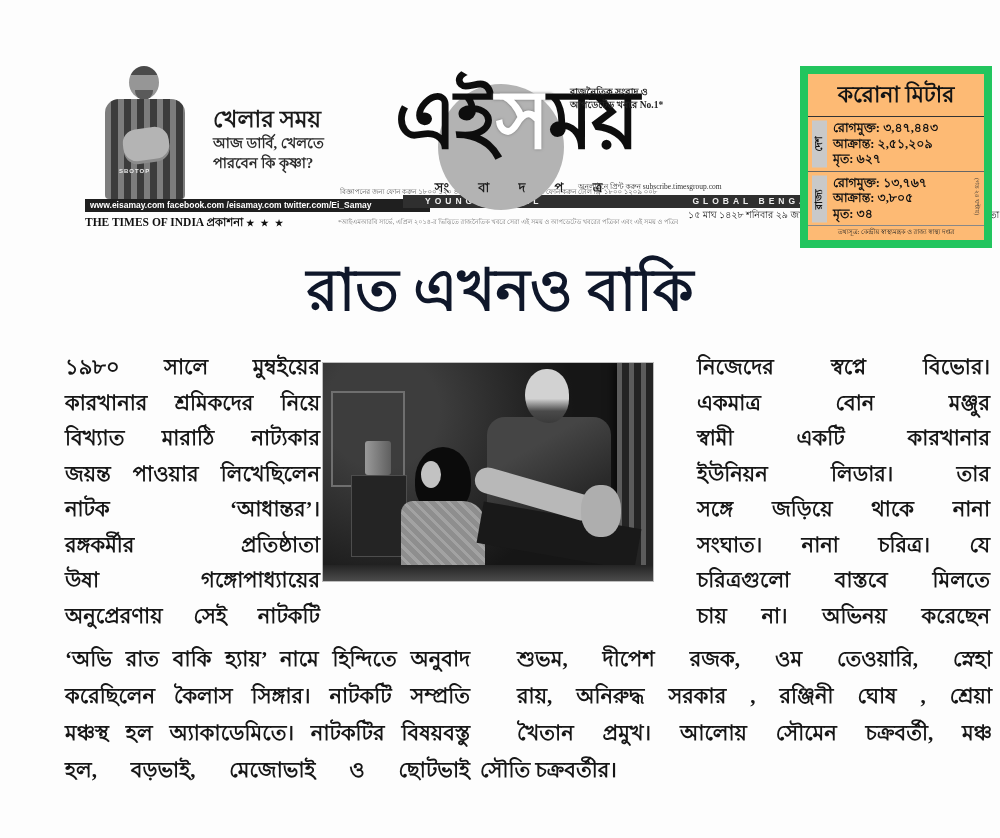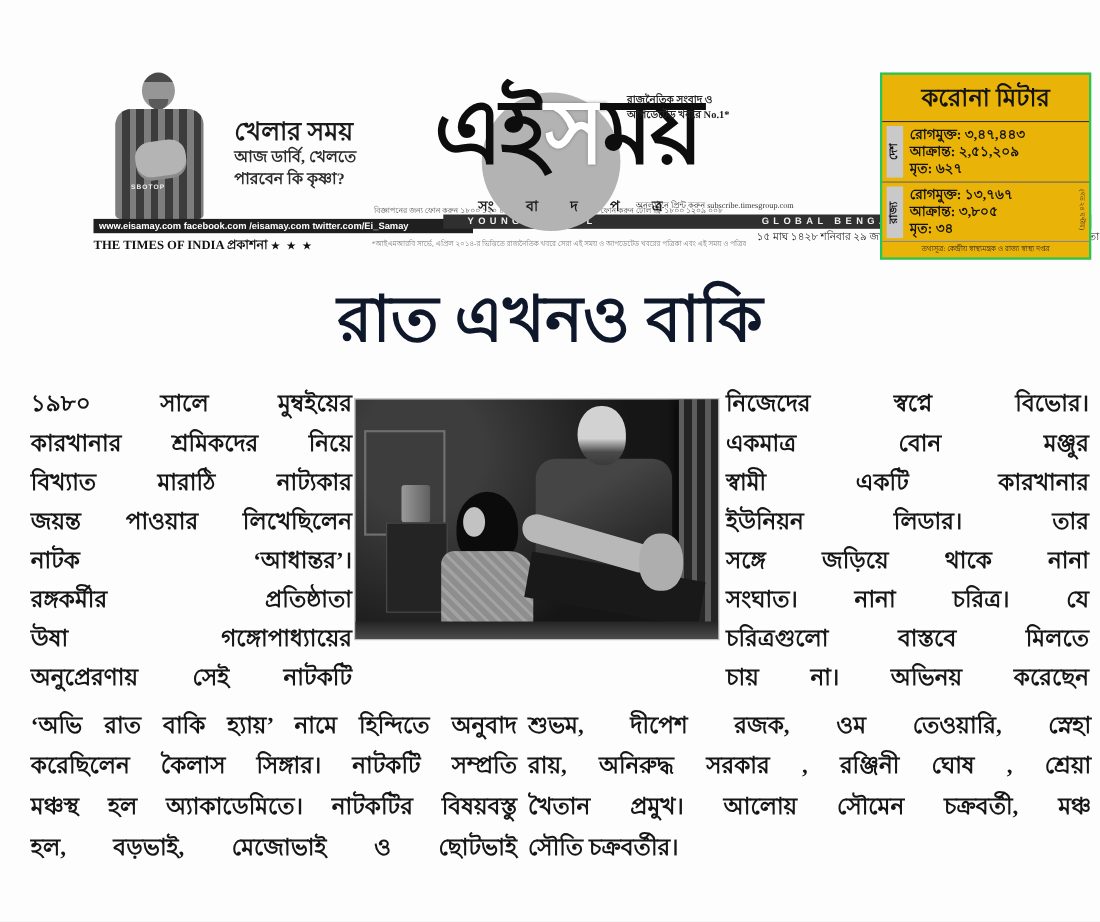--- a/index.html
+++ b/index.html
@@ -41,37 +41,37 @@
      letter-spacing:4px;color:#ededed;line-height:13px;}
   .brand-bar .yb{margin-left:22px;}
   .brand-bar .gb{margin-left:150px;}
 
   .times-line{left:85px;top:214px;font-size:11.5px;font-weight:bold;color:#111;}
   .times-line .stars{font-size:9px;letter-spacing:2px;}
   .disclaimer{left:338px;top:217px;width:340px;font-size:6.5px;color:#777;white-space:nowrap;overflow:hidden;}
   .date-line{left:688px;top:208px;width:304px;font-size:9.5px;color:#222;text-align:right;white-space:nowrap;}
 
   
-  .corona{left:800px;top:66px;width:192px;border:2px solid #22c55e;background:#eab308;box-sizing:border-box;z-index:2;}
+  .corona{left:800px;top:66px;width:192px;border:8px solid #22c55e;background:#fdba74;box-sizing:border-box;z-index:2;}
   .corona .c-title{font-size:22px;font-weight:bold;text-align:center;padding:3px 0 2px;
      border-bottom:1px solid #333;}
   .corona .c-sec{display:flex;gap:6px;padding:4px 4px 3px;position:relative;}
   .corona .c-sec.first{border-bottom:1px solid #666;}
   .corona .c-label{width:15px;background:#c9c9c9;display:flex;align-items:center;justify-content:center;
      writing-mode:vertical-rl;transform:rotate(180deg);font-size:10px;font-weight:bold;color:#111;}
   .corona .c-rows{font-size:12.5px;line-height:15.5px;font-weight:bold;color:#111;}
   .corona .c-note{position:absolute;right:1px;top:6px;writing-mode:vertical-rl;font-size:6px;color:#333;}
   .corona .c-src{font-size:6.5px;text-align:center;color:#222;padding:1px 0 2px;border-top:1px solid #888;}
 
   
   .headline{left:150px;top:246px;width:700px;text-align:center;font-size:58px;font-weight:bold;
      color:#0f172a;letter-spacing:0;}
   .bodytext{font-size:21px;line-height:35.5px;font-weight:600;color:#161616;}
   .wide{line-height:37px;}
-  .jline{text-align:justify;text-align-last:justify;}
+  .jline{text-align:justify;text-align-last:justify;margin-left:37px;}
   .lline{text-align:left;}
   .col-left{left:28px;top:350px;width:292px;}
   .col-right{left:660px;top:350px;width:330px;}
   .wide-left{left:28px;top:641px;width:442px;}
   .wide-right{left:480px;top:641px;width:512px;}
 
   
   .photo{left:322px;top:362px;width:330px;height:218px;background:
       radial-gradient(circle at 18% 22%, #3d3d3d 0 18%, #161616 60%);
      border:1px solid #bdbdbd;overflow:hidden;}

